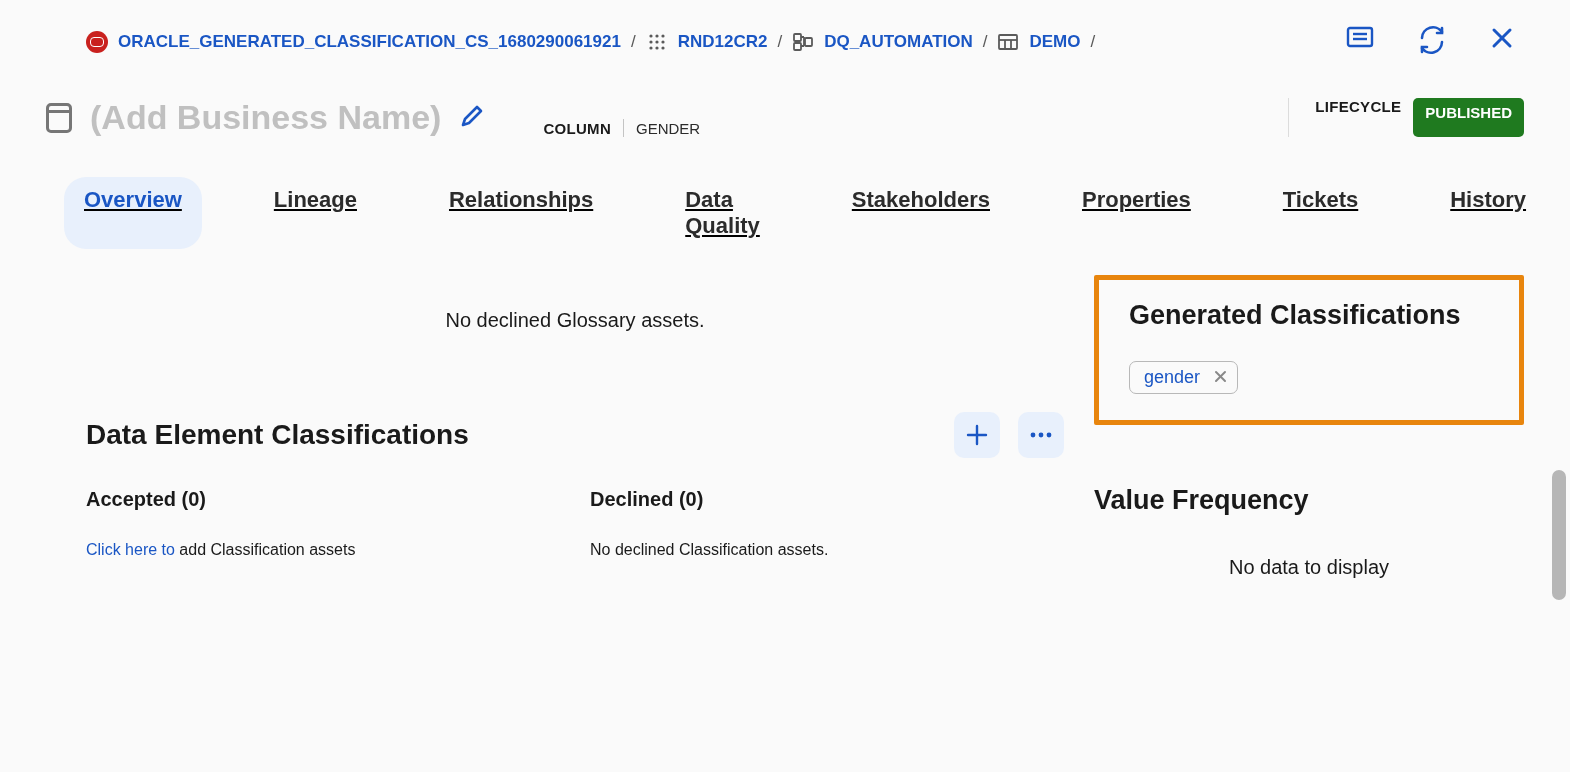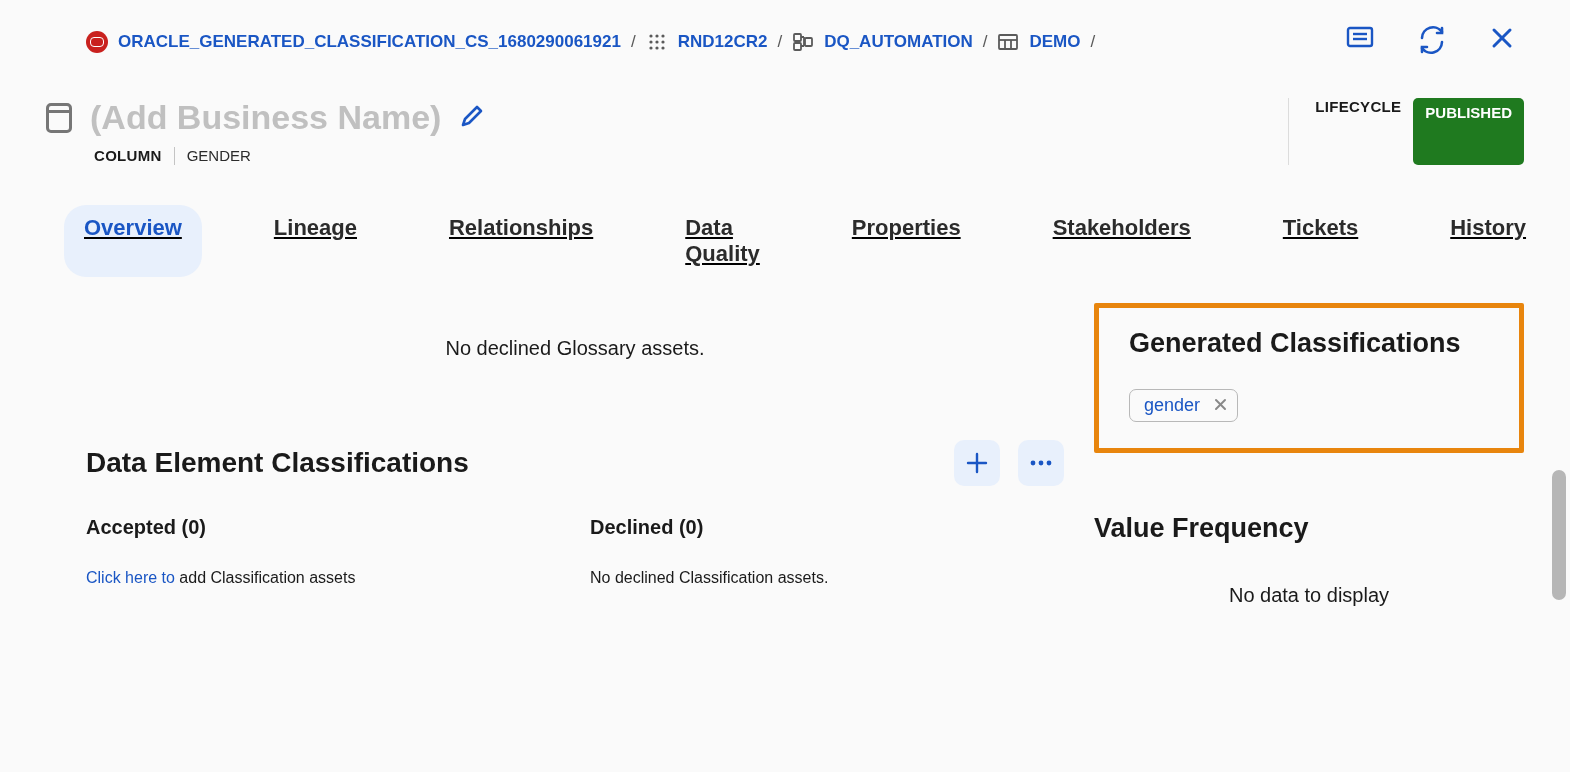--- a/index.html
+++ b/index.html
@@ -11,27 +11,27 @@
 .bc-sep { color: #5a5a5a; font-weight: 400; }
 .bc-link { color: #1a56c4; cursor: pointer; }
 .oracle-logo { width:22px; height:22px; border-radius:50%; background:#c9211e; display:inline-flex; align-items:center; justify-content:center; }
 .oracle-logo::after { content:""; width:12px; height:8px; border:1.6px solid #fff; border-radius:4px; }
 .bc-icon { width:22px; height:22px; display:inline-flex; align-items:center; justify-content:center; color:#5a5a5a; }
 .top-actions { display:flex; gap:44px; padding-right:10px; }
 .top-actions svg { color:#1a56c4; }
 
 
 .header { display:flex; padding: 30px 46px 0 46px; gap:30px; }
-.title-col { flex:1; display:flex; flex-direction:column; gap:10px; }
+.title-col { flex:1; display:flex; gap:10px; }
 .title-row { display:flex; align-items:center; gap:18px; }
 .col-icon { width:26px; height:30px; border:3px solid #767676; border-radius:5px; position:relative; }
 .col-icon::after { content:""; position:absolute; top:4px; left:0; right:0; height:3px; background:#767676; }
 .title-placeholder { font-size:34px; font-weight:700; color:#c0c0c0; }
 .edit-btn { color:#1a56c4; cursor:pointer; }
-.subtitle { display:flex; align-items:flex-start; gap:12px; padding-left:48px; font-size:15px; }
+.subtitle { display:flex; align-items:flex-end; gap:12px; padding-left:48px; font-size:15px; }
 .subtitle-label { font-weight:700; color:#1a1a1a; letter-spacing:0.3px; }
 .subtitle-divider { width:1px; height:18px; background:#c4c4c4; }
 .subtitle-value { color:#2b2b2b; }
 .meta-col { border-left:1px solid #dcdcdc; padding:0 26px 0 26px; display:flex; flex-direction:row; gap:12px; }
 .meta-col:last-child { padding-right:0; }
 .meta-label { font-size:15px; font-weight:700; color:#1a1a1a; letter-spacing:0.3px; }
 .badge-published { background:#1f7a1f; color:#fff; font-weight:700; font-size:15px; padding:6px 12px; border-radius:5px; width:max-content; }
 .meta-value { font-size:18px; color:#1a1a1a; }
 
 
@@ -149,22 +149,22 @@
     <span class="meta-label">LIFECYCLE</span>
     <span class="badge-published">PUBLISHED</span>
   </div>
 </div>
 
 <div class="tabs">
   <span class="tab active">Overview</span>
   <span class="tab">Lineage</span>
   <span class="tab">Relationships</span>
   <span class="tab">Data Quality</span>
+  <span class="tab">Stakeholders</span>
   <span class="tab">Properties</span>
-  <span class="tab">Stakeholders</span>
   <span class="tab">Tickets</span>
   <span class="tab">History</span>
 </div>
 
 <div class="content">
   <div class="col-left">
     <div class="empty-msg-top">No declined Glossary assets.</div>
     <div class="section-head-row">
       <div class="section-title">Data Element Classifications</div>
       <div class="section-actions">

